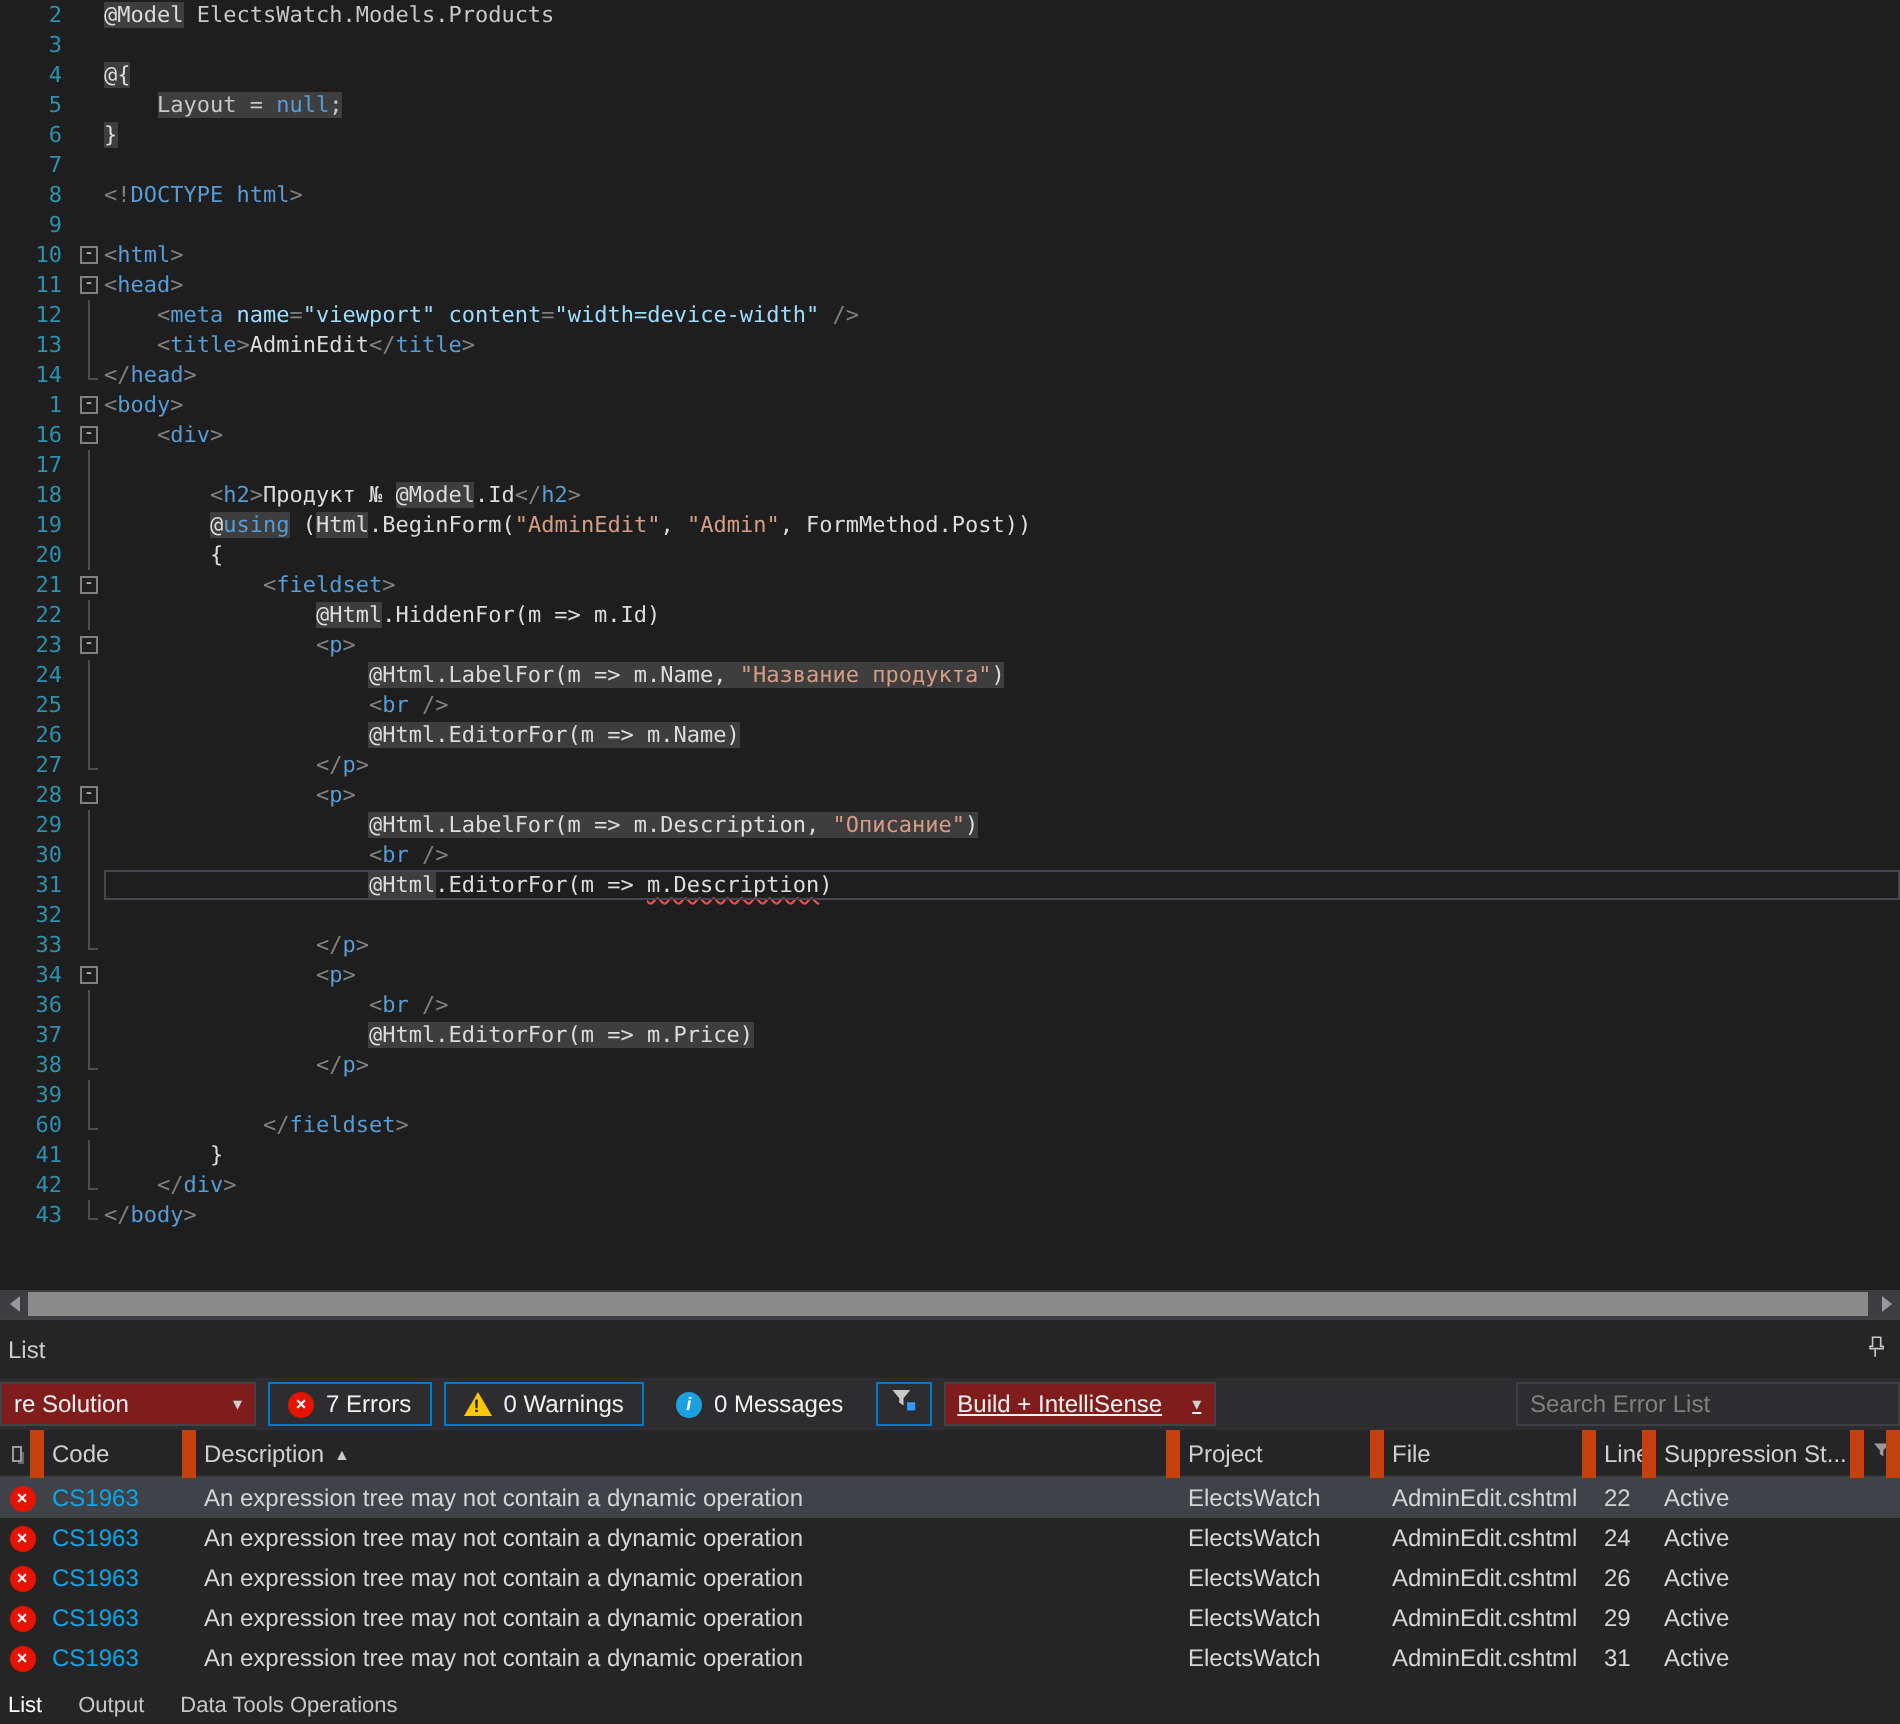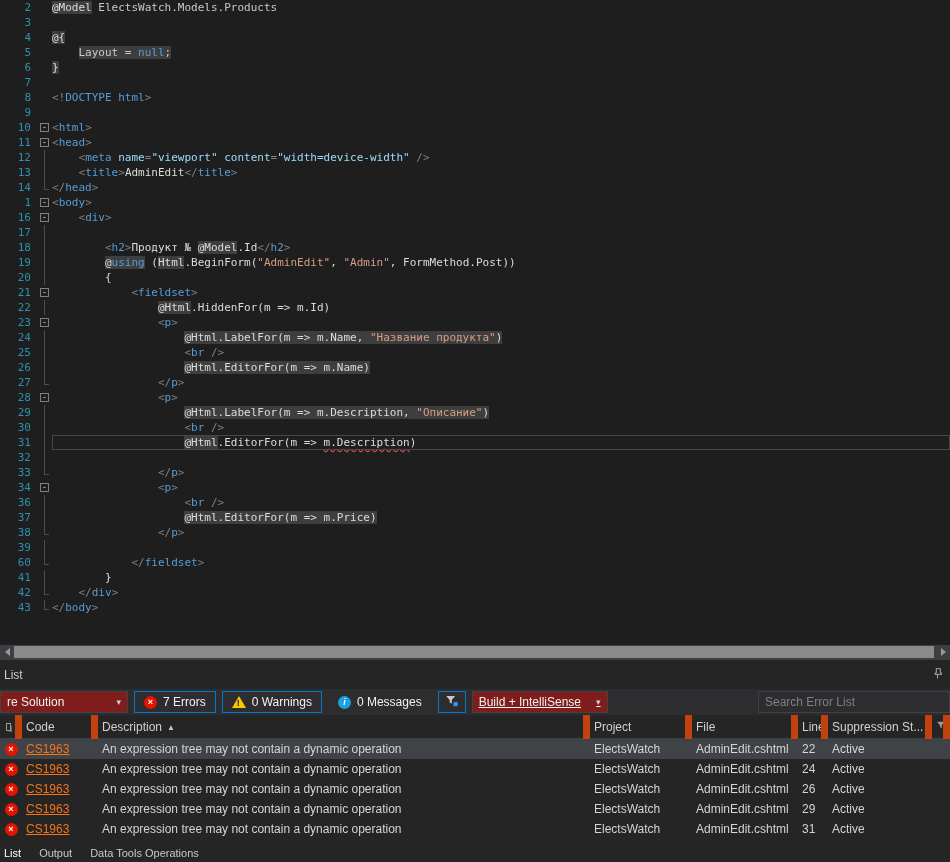--- a/index.html
+++ b/index.html
@@ -54,21 +54,21 @@
   .ghead { height:24px; flex:none; background:#252526; border-bottom:1px solid #3f3f46; display:grid; grid-template-columns:22px 76px 492px 102px 106px 30px 104px 1fr; align-items:center; font-size:12px; color:#d0d0d0; }
   .ghead .hc { height:24px; line-height:23px; padding:0 4px; border-right:7px solid #c2410c; overflow:hidden; white-space:nowrap; display:flex; align-items:center; gap:5px; }
   .hd-ico { width:8px; height:8px; border:1px solid #9a9a9a; box-shadow:2px 2px 0 -1px #666; margin-left:2px; }
   .sort { font-size:8px; color:#c8c8c8; }
 
   .grows { flex:1; background:#252526; overflow:hidden; }
   .grow { height:20px; display:grid; grid-template-columns:22px 76px 492px 102px 106px 30px 104px 1fr; align-items:center; font-size:12px; color:#d4d4d4; }
   .grow.sel { background:#3f4347; }
   .grow .gc { padding:0 4px; overflow:hidden; white-space:nowrap; }
   .grow .sev { display:flex; justify-content:center; padding:0; }
-  .codelink { color:#f97316; text-decoration:underline; }
+  .codelink { color:#0ea5e9; }
 
   .tabs { height:18px; flex:none; background:#252526; display:flex; align-items:center; gap:18px; padding:0 4px; font-size:11px; color:#c8c8c8; }
   .tab.active { color:#ffffff; }
 </style>
 </head>
 <body>
 
 <div class="screen">
 
   <div class="editor" id="editor">

